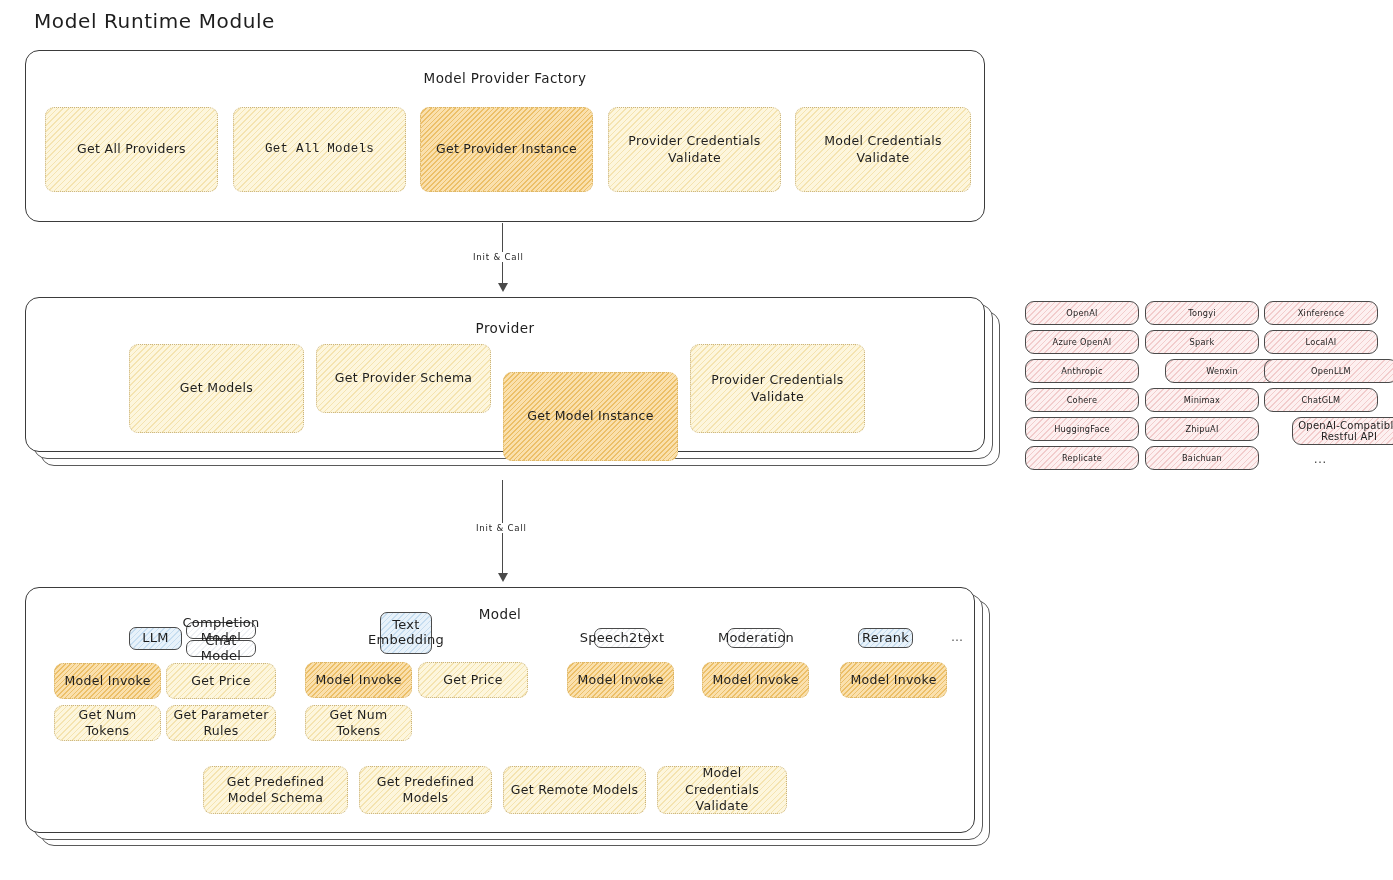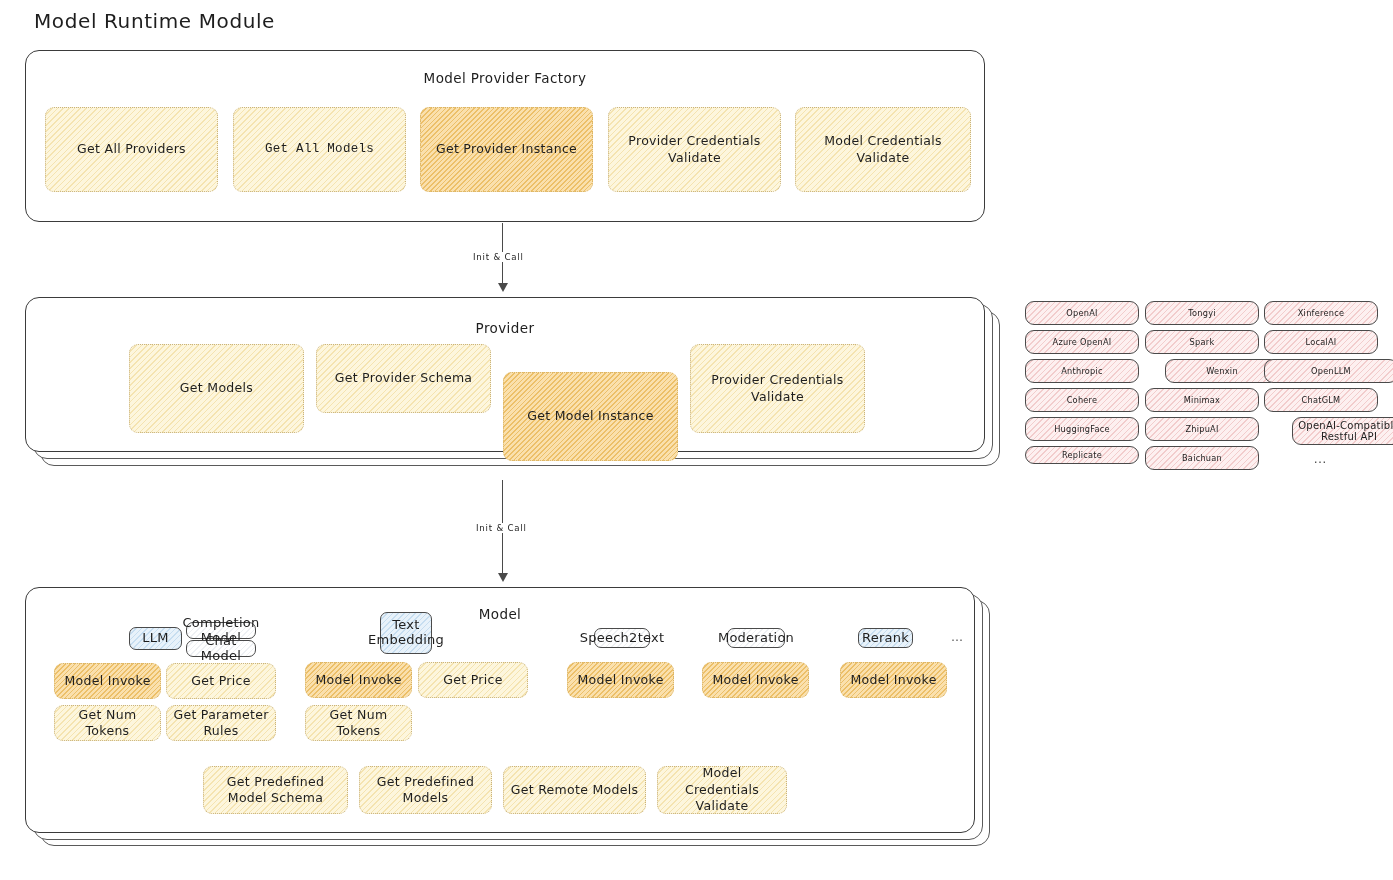--- a/index.html
+++ b/index.html
@@ -135,21 +135,21 @@
 <div class="node light" style="left:129px;top:344px;width:175px;height:89px;">Get Models</div>
 <div class="node light" style="left:316px;top:344px;width:175px;height:69px;">Get Provider Schema</div>
 <div class="node strong" style="left:503px;top:344px;width:175px;height:89px;margin-top:28px;">Get Model Instance</div>
 <div class="node light" style="left:690px;top:344px;width:175px;height:89px;">Provider Credentials Validate</div>
 
 <div class="chip" style="left:1025px;top:301px;width:114px;height:24px;">OpenAI</div>
 <div class="chip" style="left:1025px;top:330px;width:114px;height:24px;">Azure OpenAI</div>
 <div class="chip" style="left:1025px;top:359px;width:114px;height:24px;">Anthropic</div>
 <div class="chip" style="left:1025px;top:388px;width:114px;height:24px;">Cohere</div>
 <div class="chip" style="left:1025px;top:417px;width:114px;height:24px;">HuggingFace</div>
-<div class="chip" style="left:1025px;top:446px;width:114px;height:18px;">Replicate</div>
+<div class="chip" style="left:1025px;top:446px;width:114px;height:24px;">Replicate</div>
 
 <div class="chip" style="left:1145px;top:301px;width:114px;height:24px;">Tongyi</div>
 <div class="chip" style="left:1145px;top:330px;width:114px;height:24px;">Spark</div>
 <div class="chip" style="left:1145px;top:359px;width:114px;height:24px;margin-left:20px;">Wenxin</div>
 <div class="chip" style="left:1145px;top:388px;width:114px;height:24px;">Minimax</div>
 <div class="chip" style="left:1145px;top:417px;width:114px;height:24px;">ZhipuAI</div>
 <div class="chip" style="left:1145px;top:446px;width:114px;height:24px;">Baichuan</div>
 
 <div class="chip" style="left:1264px;top:301px;width:114px;height:24px;">Xinference</div>
 <div class="chip" style="left:1264px;top:330px;width:114px;height:24px;">LocalAI</div>

